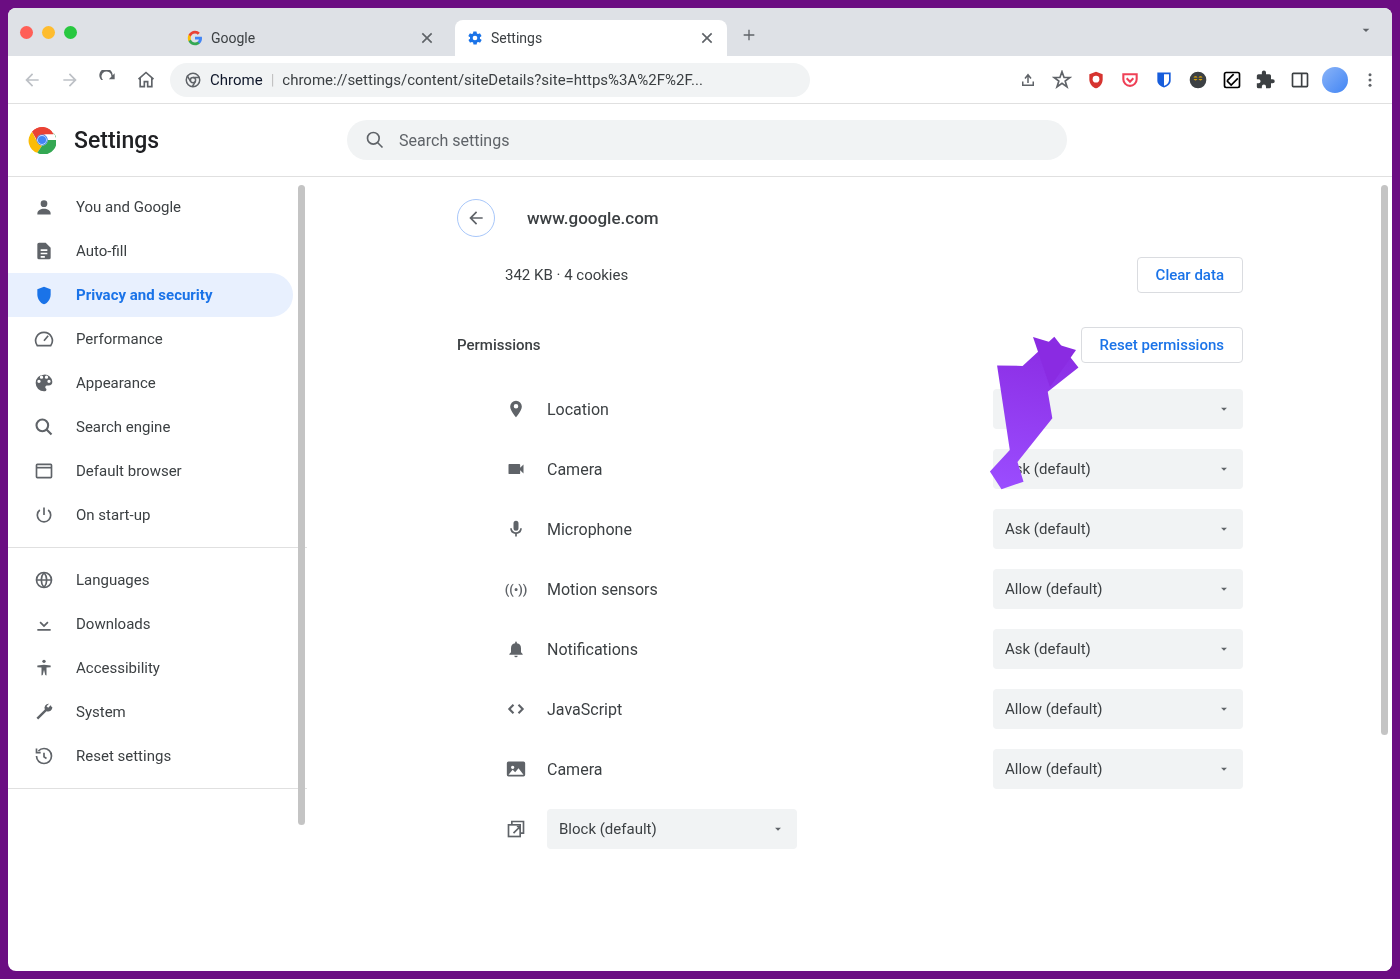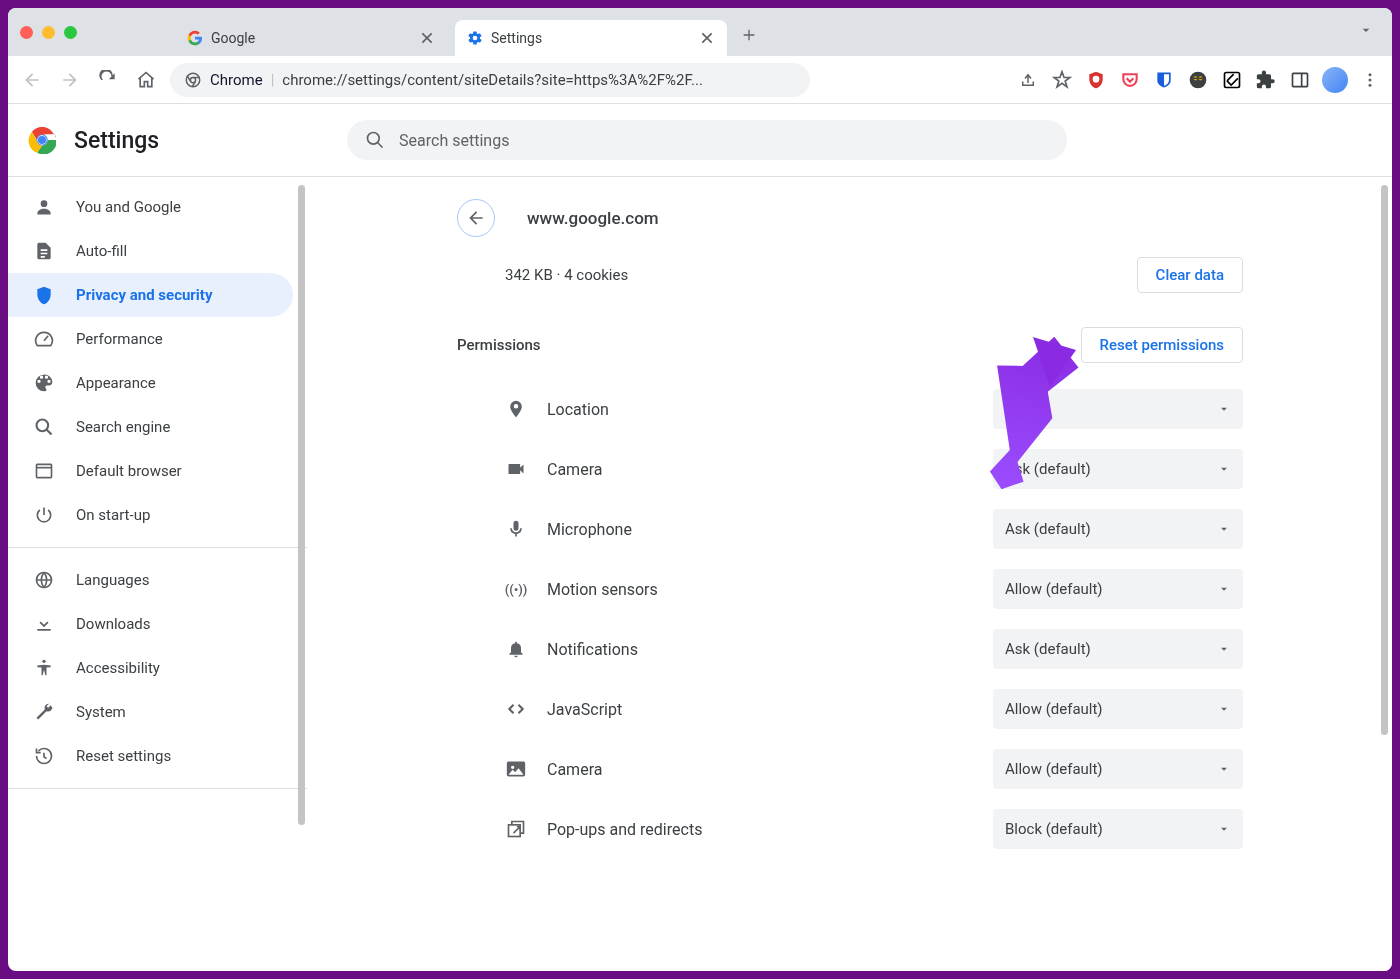--- a/index.html
+++ b/index.html
@@ -430,21 +430,20 @@
                 </svg>
               </div>
           </div>
           <div class="perm-row">
             <div class="perm-icon">
                 <svg width="20" height="20" viewBox="0 0 24 24" fill="none" stroke="currentColor" stroke-width="2">
                   <rect x="3" y="7" width="14" height="14"></rect>
                   <path d="M7 7V3h14v14h-4M9 17l8-8M13 9h4v4"></path>
                 </svg>
               </div>
-            <div class="perm-label">Pop-ups and redirects</div>
             <div class="perm-select">
                 <span>Block (default)</span>
                 <svg width="14" height="14" viewBox="0 0 24 24">
                   <path fill="currentColor" d="M7 10l5 5 5-5z"></path>
                 </svg>
               </div>
           </div>
         </div>
         <div class="main-scroll"></div>
 

